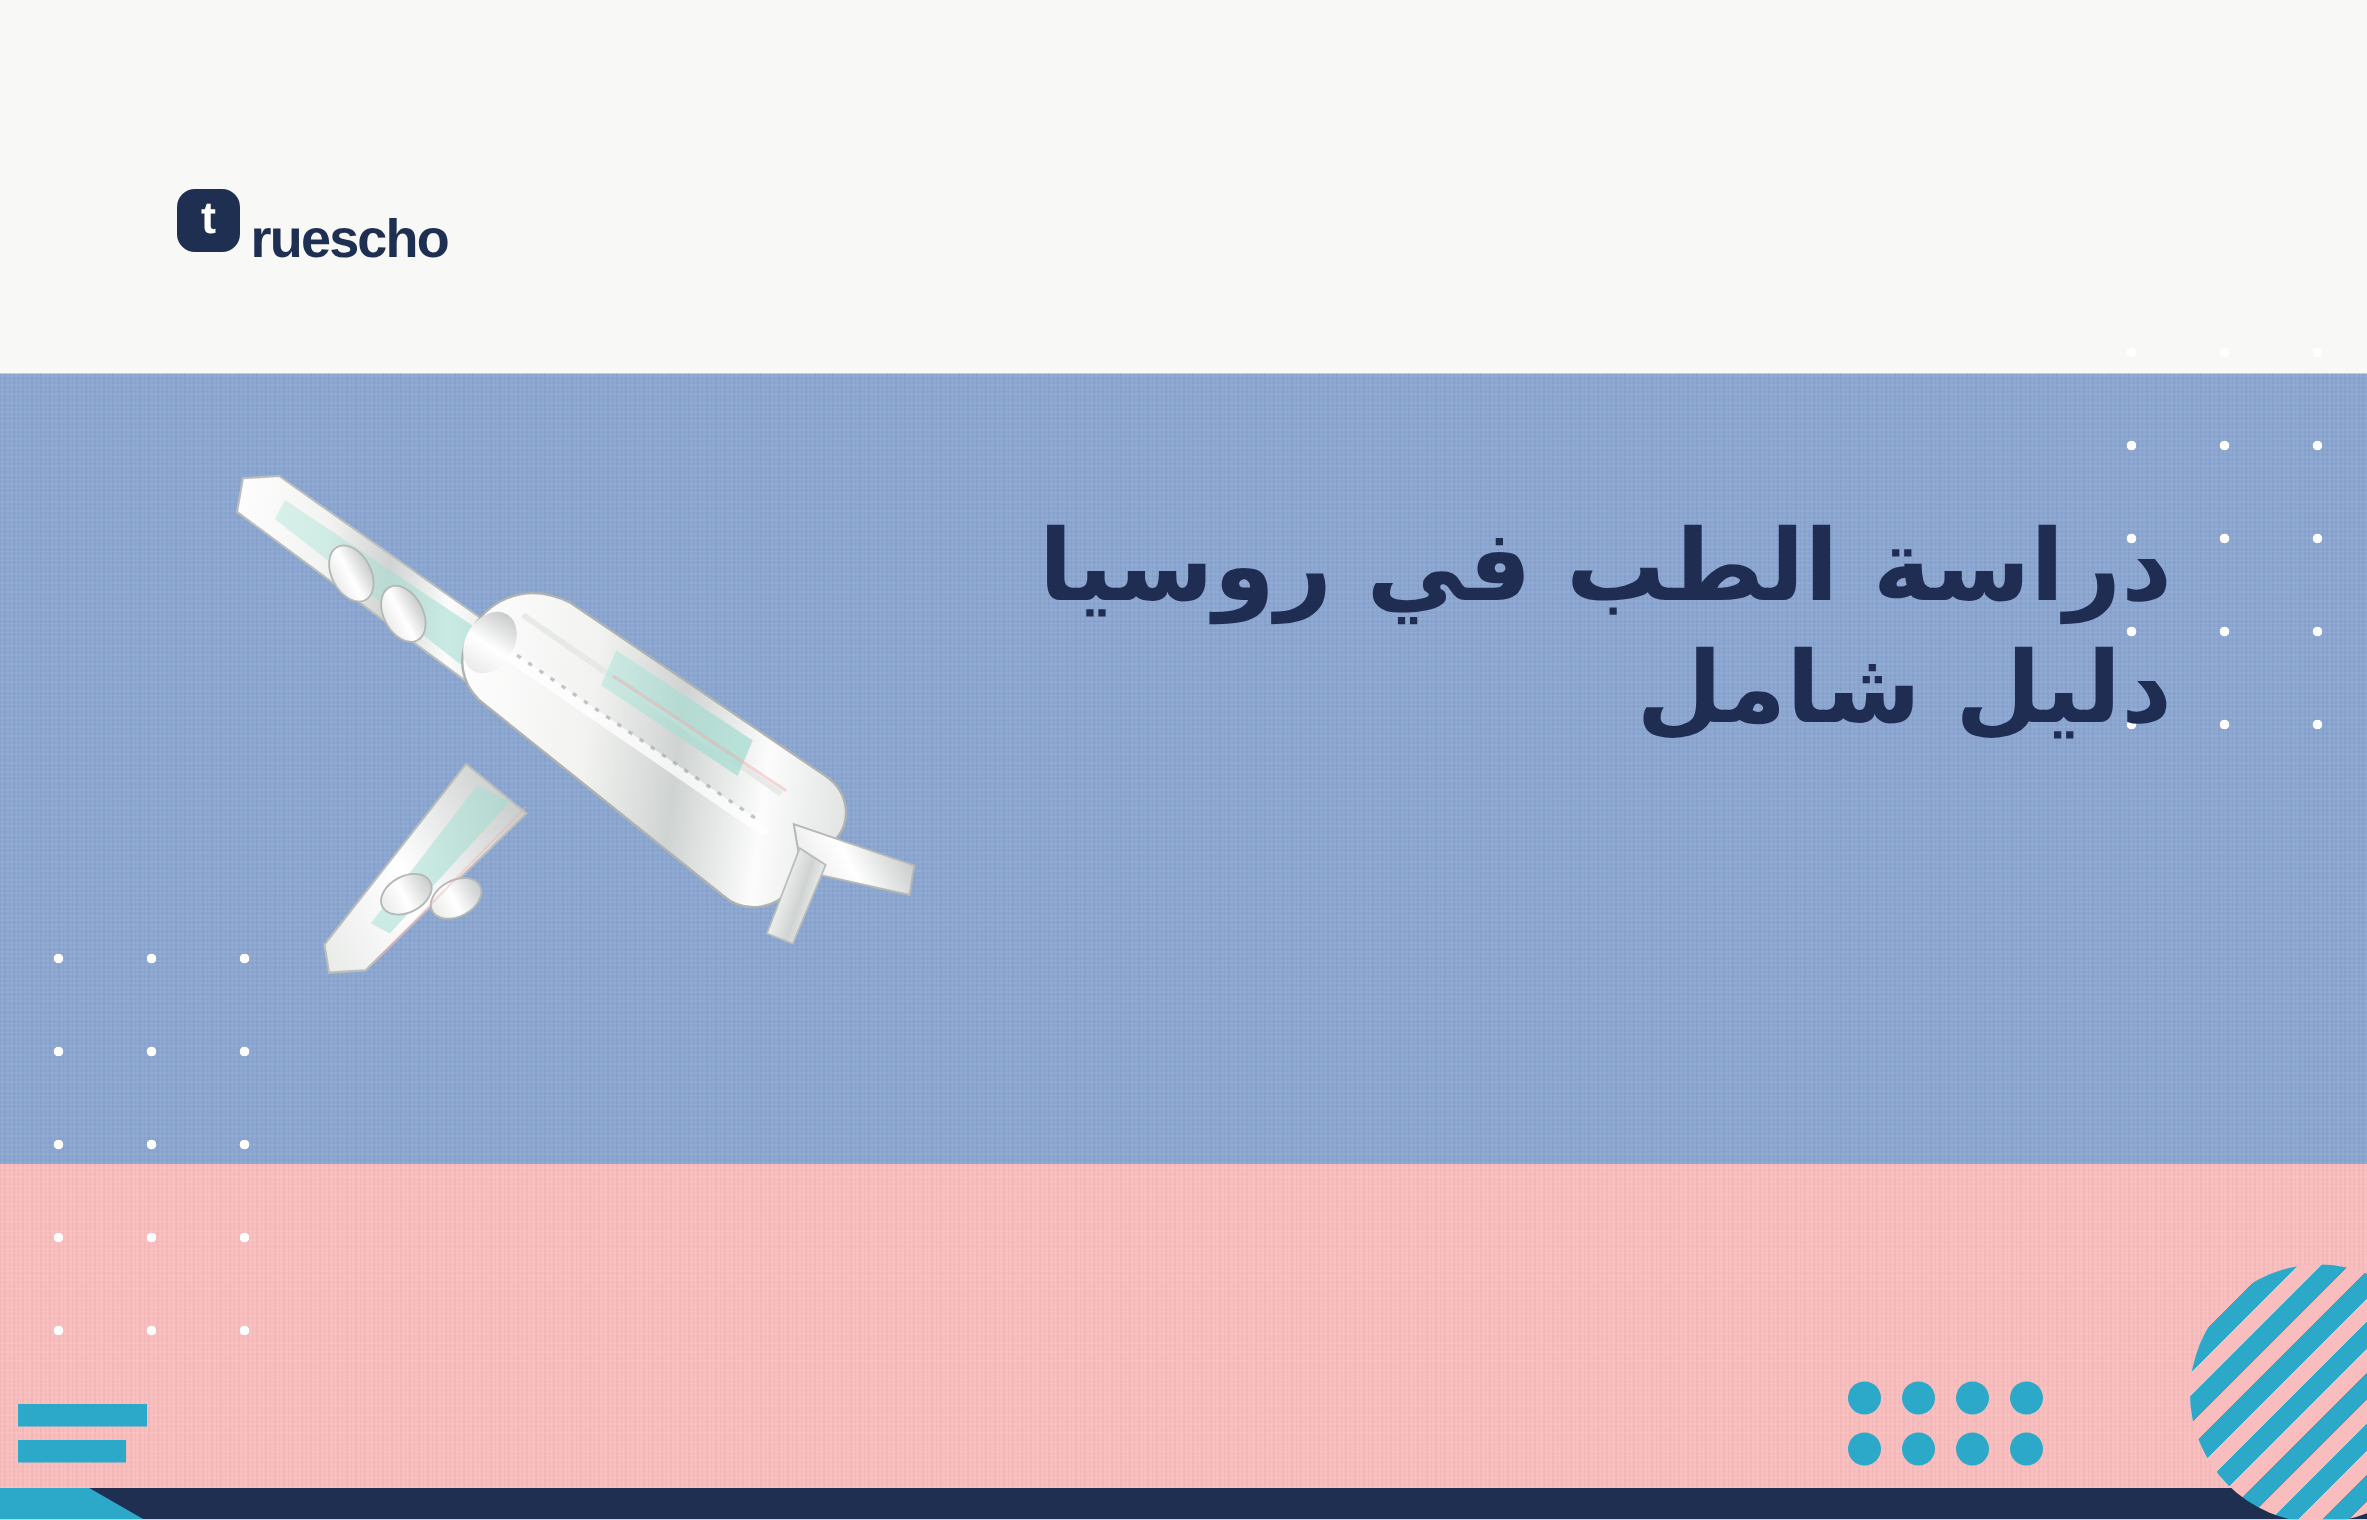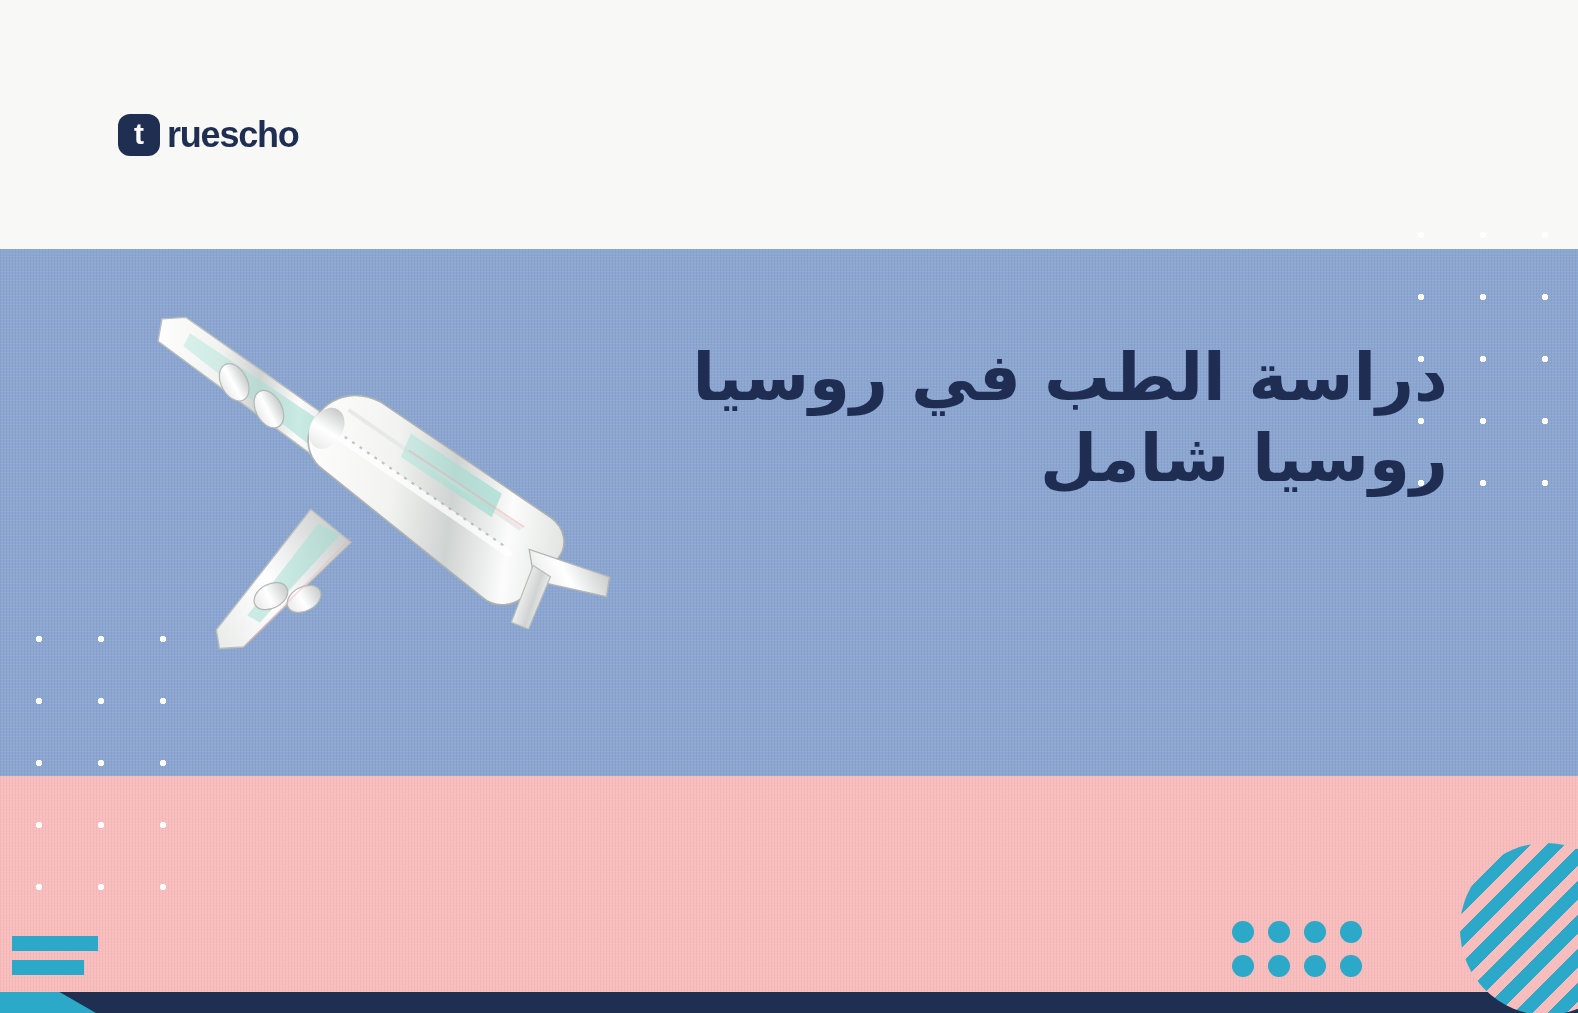--- a/index.html
+++ b/index.html
@@ -140,20 +140,21 @@
     color:#ffffff;
     font-size:30px; font-weight:700;
     font-family:"Liberation Sans", sans-serif;
     line-height:1;
     padding-bottom:3px;
   }
   .logo-text {
     font-size:36px; font-weight:700; color:#1f2f52;
     letter-spacing:-1.2px;
     font-family:"Liberation Sans", sans-serif;
+    margin-top:24px;
   }
 </style>
 </head>
 <body>
 
 <div id="canvas">
 
   <div class="band-white"></div>
   <div class="band-blue"></div>
   <div class="band-pink"></div>
@@ -217,21 +218,21 @@
 
       <path d="M240 228 L330 400" stroke="#9aa0a5" stroke-width="2.2" stroke-dasharray="3 6" opacity=".6"></path>
 
       <path d="M290 270 L356 392" stroke="#f3a7ae" stroke-width="2" opacity=".45"></path>
       <path d="M198 320 L60 364" stroke="#f3a7ae" stroke-width="1.6" opacity=".35"></path>
     </svg>
   </div>
 
   <div class="title-block">
     <span class="title-line1">دراسة الطب في روسيا</span>
-    <span class="title-line2">روسيا شامل</span>
+    <span class="title-line2">دليل شامل</span>
   </div>
 
   <div class="logo">
     <span class="logo-mark">t</span>
     <span class="logo-text">ruescho</span>
   </div>
 
   <div class="footer-bars">
     <div class="fbar fbar-1"></div>
     <div class="fbar fbar-2"></div>

